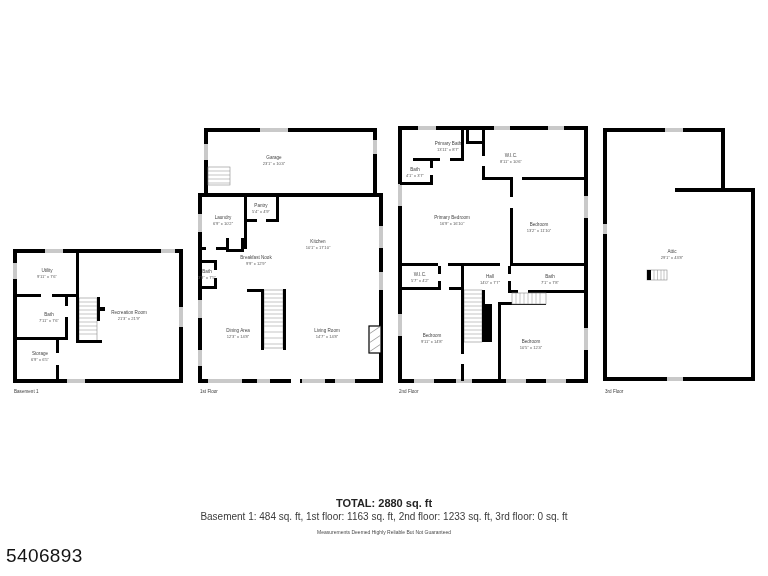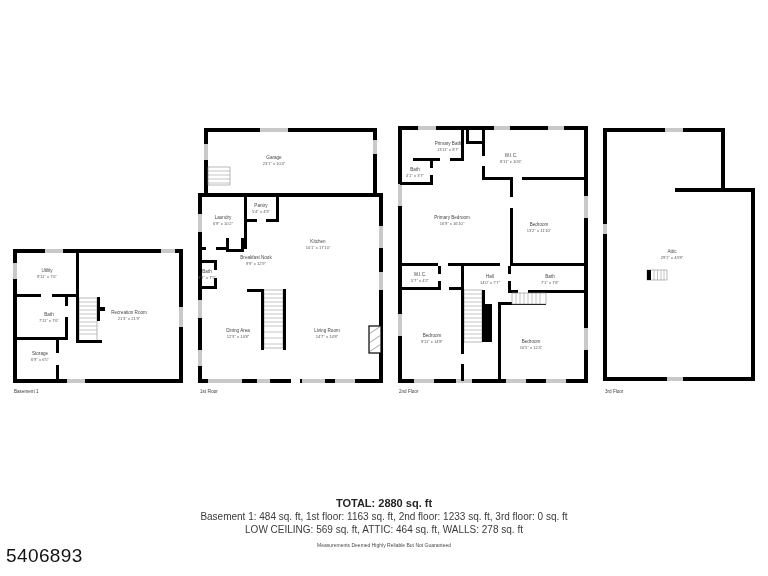--- a/index.html
+++ b/index.html
@@ -333,19 +333,18 @@
     <div class="room" style="left:69px;top:126px">
       <div class="rn">Attic</div>
       <div class="rd">29'1" x 43'8"</div>
     </div>
   </div>
   <div class="caption" style="left:605px;top:389px">3rd Floor</div>
 
   <div class="footer">
     <div class="total">TOTAL: 2880 sq. ft</div>
     <div class="line">Basement 1: 484 sq. ft, 1st floor: 1163 sq. ft, 2nd floor: 1233 sq. ft, 3rd floor: 0 sq. ft</div>
-    <div class="line">LOW CEILING: 569 sq. ft, ATTIC: 464 sq. ft, WALLS: 278 sq. ft</div>
     <div class="disclaimer">Measurements Deemed Highly Reliable But Not Guaranteed</div>
   </div>
 
   <div class="mls">5406893</div>
 
 </div>
 
 </body></html>

